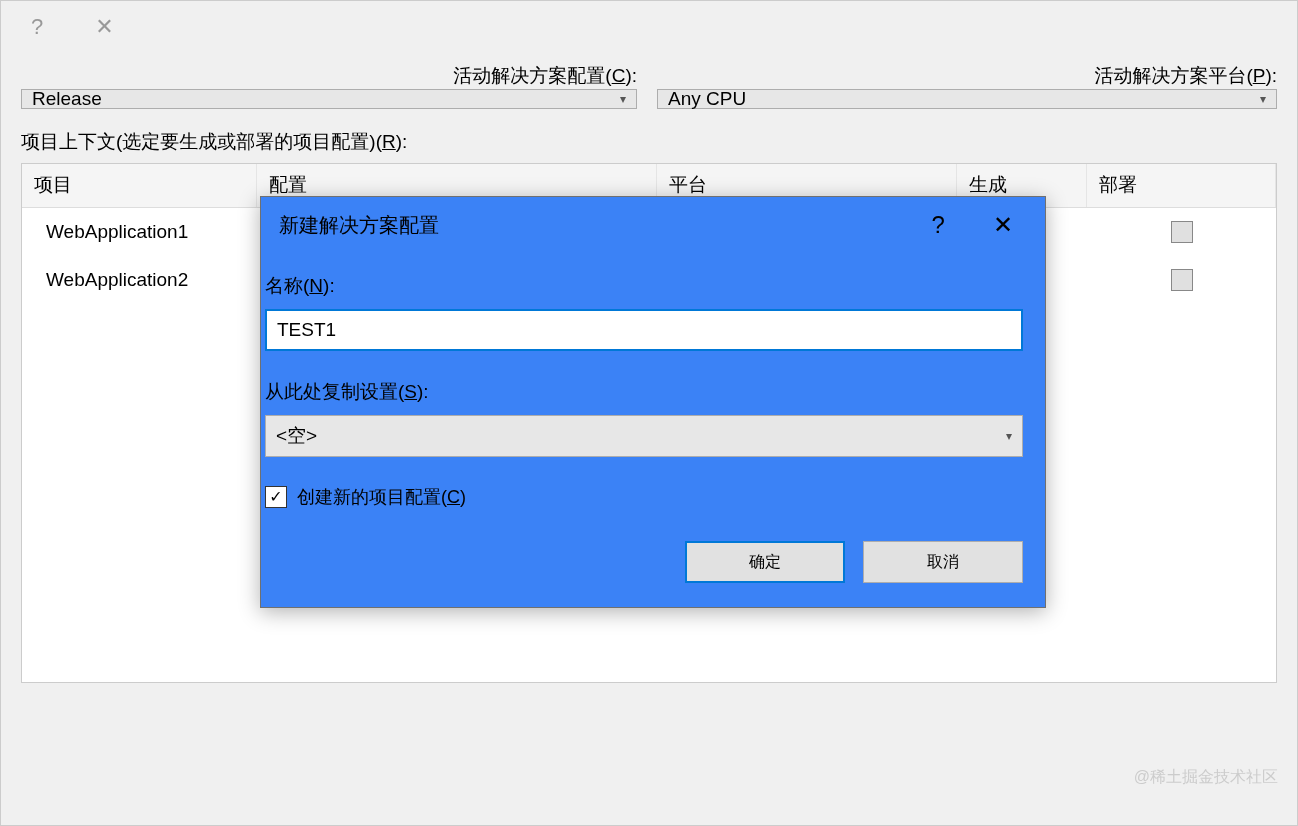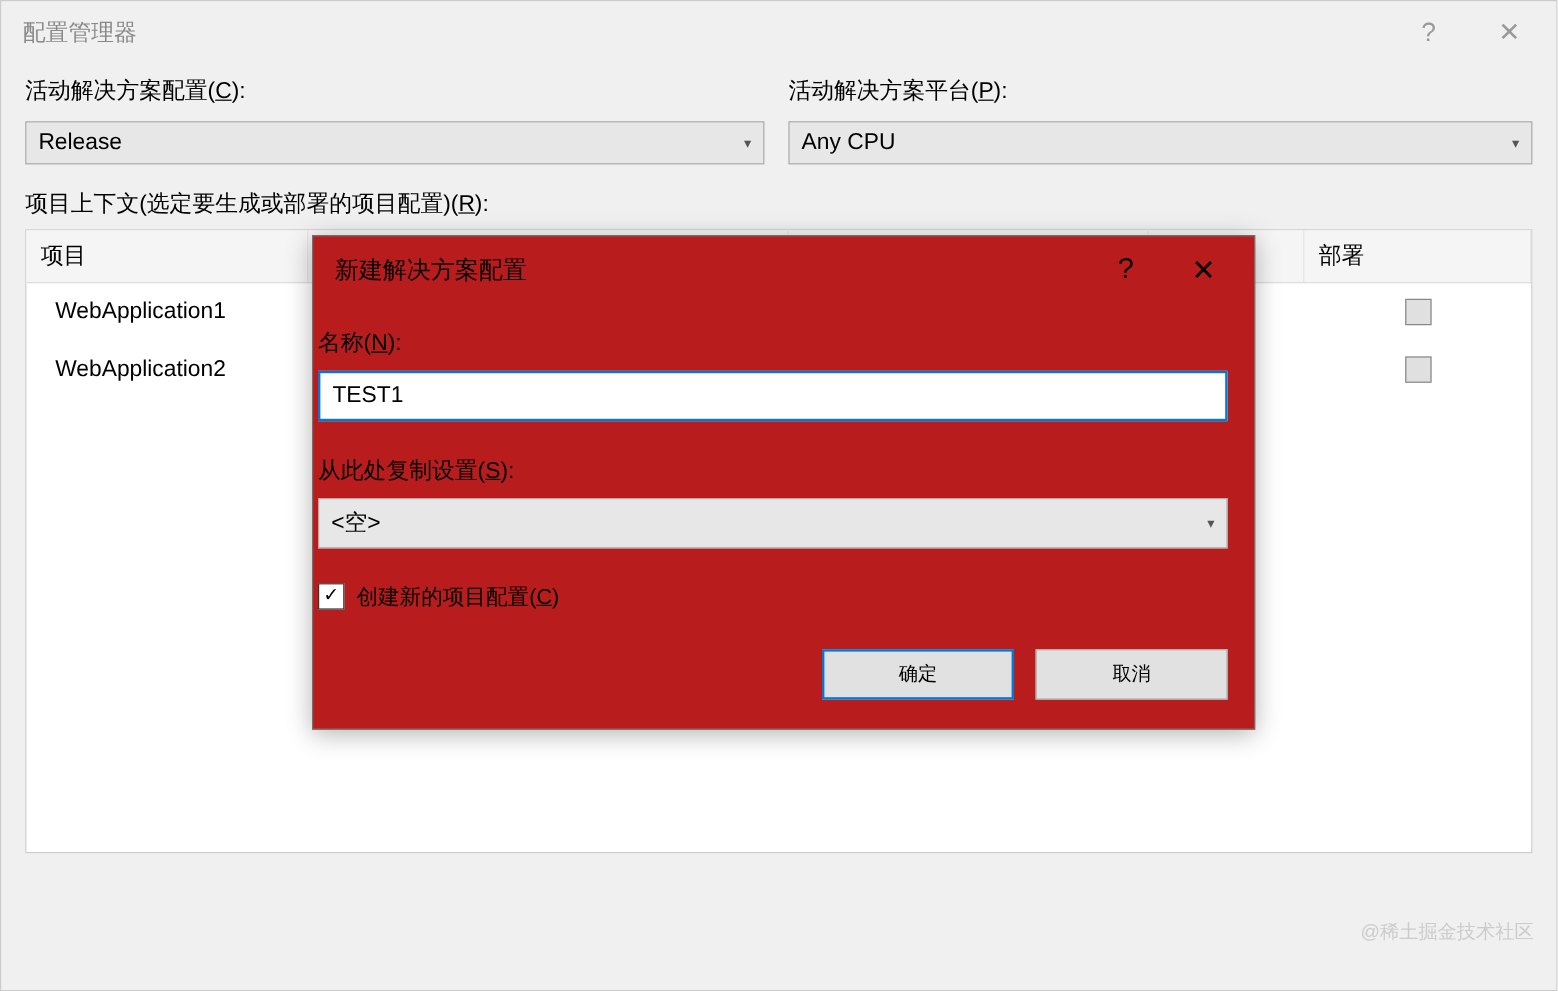--- a/index.html
+++ b/index.html
@@ -32,24 +32,24 @@
       padding: 10px 20px 20px 20px;
     }
     .top-row {
       display: flex;
       gap: 20px;
       margin-bottom: 20px;
     }
     .field-group { display: flex; flex-direction: column; }
     .field-group.left { flex: 0 0 616px; }
     .field-group.right { flex: 1; }
-    .field-label { font-size: 19px; margin-bottom: 12px; }
+    .field-label { font-size: 19px; margin-bottom: 0; text-align: right; }
     .underline { text-decoration: underline; }
     .combo {
-      height: 36px;
+      height: 20px;
       background: #e7e7e7;
       border: 1px solid #adadad;
       display: flex;
       align-items: center;
       padding: 0 10px;
       font-size: 19px;
       cursor: pointer;
       position: relative;
       gap: 16px;
     }
@@ -117,21 +117,21 @@
       color: #ccc;
       font-size: 16px;
       pointer-events: none;
     }
     
     .modal {
       position: absolute;
       left: 260px;
       top: 196px;
       width: 786px;
-      background: #b91c1c;
+      background: #3b82f6;
       border: 1px solid #707070;
       box-shadow: 0 4px 20px rgba(0,0,0,0.3);
     }
     .modal-title {
       height: 56px;
       display: flex;
       align-items: center;
       padding: 0 18px;
       font-size: 20px;
     }
@@ -192,21 +192,20 @@
       font-size: 16px;
       cursor: pointer;
     }
     .modal-btn.primary { border: 2px solid #0078d7; }
   </style>
 </head>
 <body>
 
 <div class="main-window">
   <div class="titlebar">
-    <div class="titlebar-title">配置管理器</div>
     <div class="titlebar-actions">
       <span class="titlebar-icon">?</span>
       <span class="titlebar-icon">✕</span>
     </div>
   </div>
 
   <div class="content">
     <div class="top-row">
       <div class="field-group left">
         <div class="field-label">

